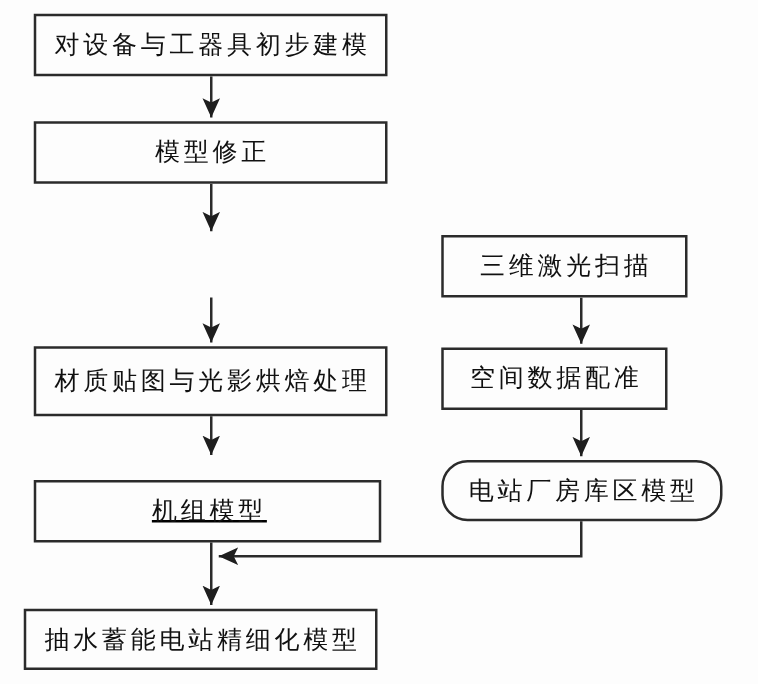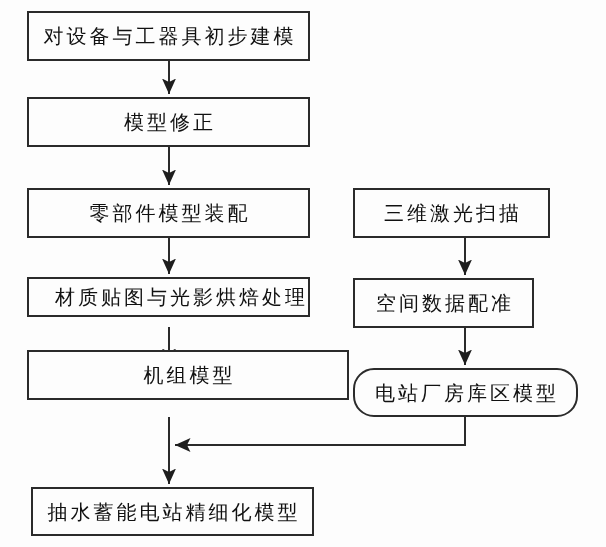--- a/index.html
+++ b/index.html
@@ -70,41 +70,38 @@
   </svg>
 
   <div class="node" style="left:27px; top:97px; width:283px; height:50px;">
     <span class="node-label">模型修正</span>
   </div>
 
   <div class="node" style="left:27px; top:11px; width:283px; height:50px;">
     <span class="node-label">对设备与工器具初步建模</span>
   </div>
 
-  <div class="node" style="left:27px; top:188px; width:283px; height:50px;">
-    <span class="node-label">零部件模型装配</span>
-  </div>
 
-  <div class="node" style="left:27px; top:277px; width:283px; height:40px;justify-content:flex-end;">
+  <div class="node" style="left:27px; top:277px; width:283px; height:56px;">
     <span class="node-label">材质贴图与光影烘焙处理</span>
   </div>
 
-  <div class="node" style="left:27px; top:350px; width:322px; height:50px;">
+  <div class="node" style="left:27px; top:384px; width:278px; height:50px;text-decoration:underline;">
     <span class="node-label">机组模型</span>
   </div>
 
   <div class="node" style="left:353px; top:188px; width:197px; height:50px;">
     <span class="node-label">三维激光扫描</span>
   </div>
 
   <div class="node" style="left:353px; top:278px; width:181px; height:50px;">
     <span class="node-label">空间数据配准</span>
   </div>
 
   <div class="node" style="left:353px; top:368px; width:225px; height:49px;border-radius:21px;">
     <span class="node-label">电站厂房库区模型</span>
   </div>
 
-  <div class="node" style="left:31px; top:487px; width:283px; height:49px;">
+  <div class="node" style="left:19px; top:487px; width:283px; height:49px;">
     <span class="node-label">抽水蓄能电站精细化模型</span>
   </div>
 
 </div>
 
 </body></html>

